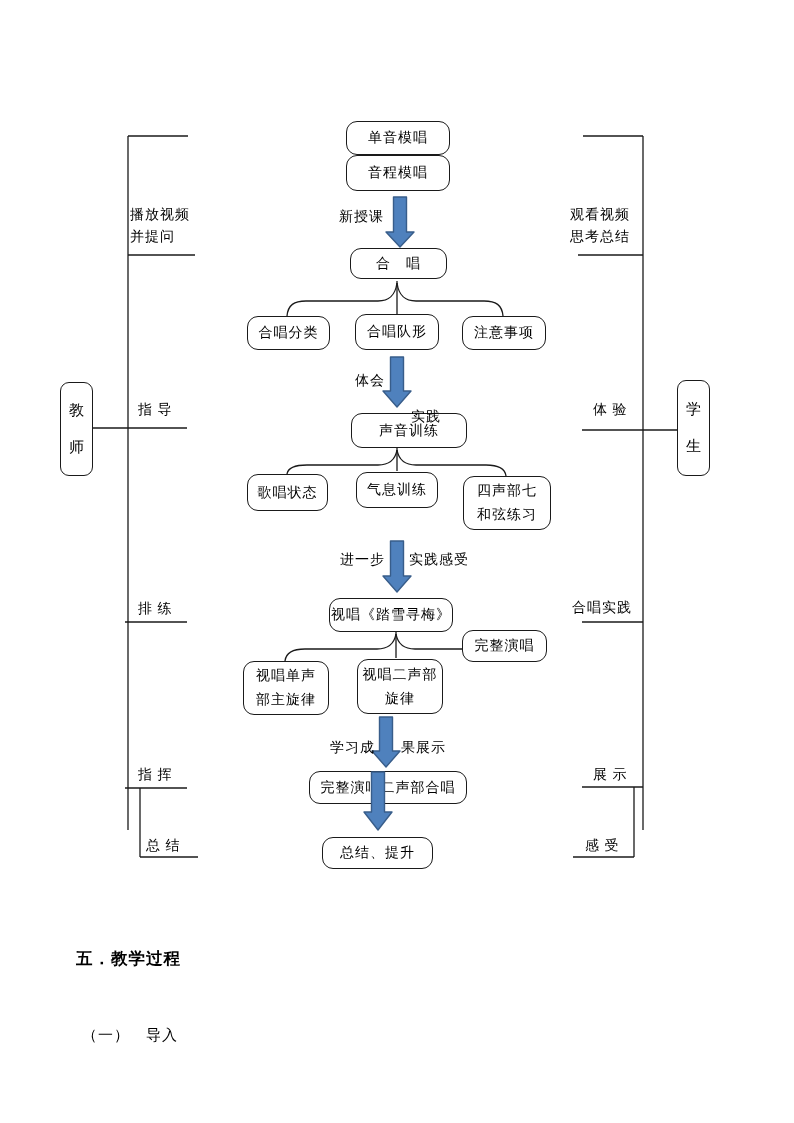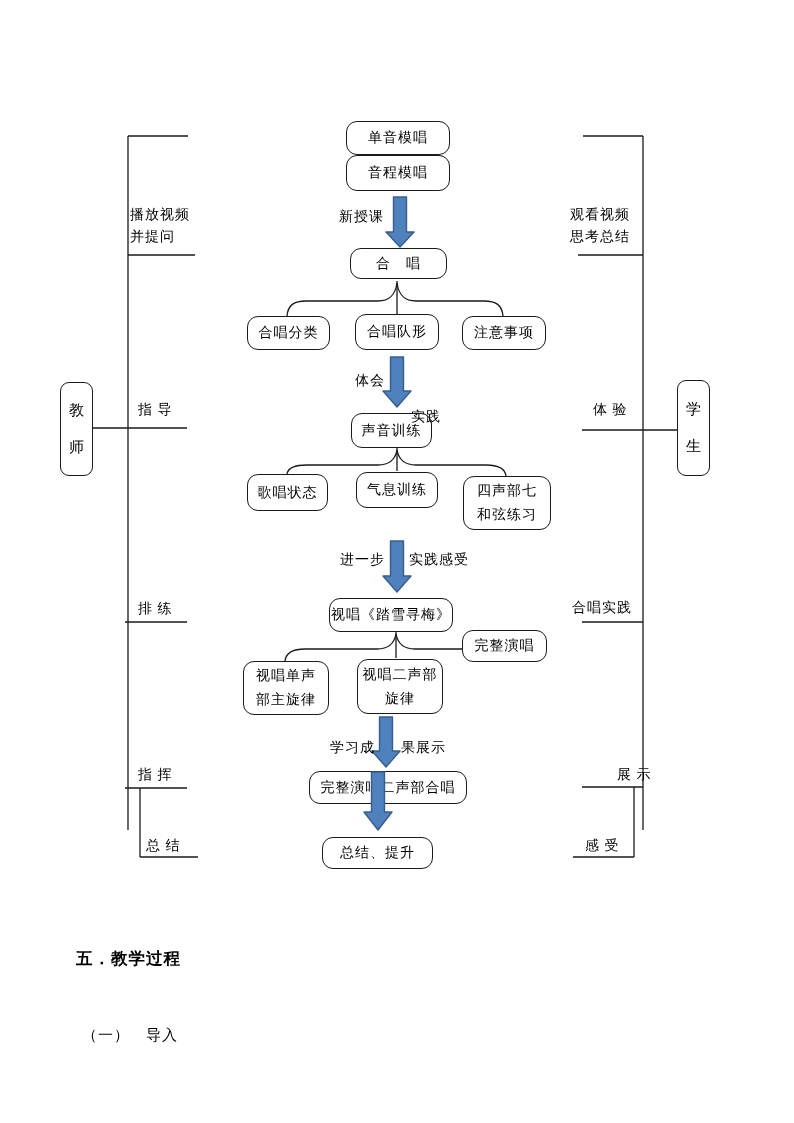--- a/index.html
+++ b/index.html
@@ -140,21 +140,21 @@
     </div>
   <div class="node" style="left:247px; top:316px; width:83px; height:34px;">
       <span>合唱分类</span>
     </div>
   <div class="node" style="left:355px; top:314px; width:84px; height:36px;">
       <span>合唱队形</span>
     </div>
   <div class="node" style="left:462px; top:316px; width:84px; height:34px;">
       <span>注意事项</span>
     </div>
-  <div class="node" style="left:351px; top:413px; width:81px; height:35px;justify-content:center;">
+  <div class="node" style="left:351px; top:413px; width:116px; height:35px;justify-content:center;">
       <span>声音训练</span>
     </div>
   <div class="node" style="left:247px; top:474px; width:81px; height:37px;">
       <span>歌唱状态</span>
     </div>
   <div class="node" style="left:356px; top:472px; width:82px; height:36px;">
       <span>气息训练</span>
     </div>
   <div class="node" style="left:463px; top:476px; width:88px; height:54px; padding:0 11px;">
       <span>四声部七和弦练习</span>
@@ -197,21 +197,21 @@
 
   <div class="lbl" style="left:130px; top:204px; width:64px;">播放视频并提问</div>
   <div class="lbl" style="left:138px; top:399px;">指 导</div>
   <div class="lbl" style="left:138px; top:598px;">排 练</div>
   <div class="lbl" style="left:138px; top:764px;">指 挥</div>
   <div class="lbl" style="left:146px; top:835px;">总 结</div>
 
   <div class="lbl" style="left:570px; top:204px; width:66px;">观看视频思考总结</div>
   <div class="lbl" style="left:593px; top:399px;">体 验</div>
   <div class="lbl" style="left:572px; top:597px;">合唱实践</div>
-  <div class="lbl" style="left:593px; top:764px;margin-left:24px;">展 示</div>
+  <div class="lbl" style="left:593px; top:764px;">展 示</div>
   <div class="lbl" style="left:585px; top:835px;">感 受</div>
 
   <div class="lbl" style="left:339px; top:206px;">新授课</div>
   <div class="lbl" style="left:355px; top:370px;">体会</div>
   <div class="lbl" style="left:411px; top:390px;margin-top:16px;">实践</div>
   <div class="lbl" style="left:340px; top:549px;">进一步</div>
   <div class="lbl" style="left:409px; top:549px;">实践感受</div>
   <div class="lbl" style="left:330px; top:737px;">学习成</div>
   <div class="lbl" style="left:401px; top:737px;">果展示</div>
 

